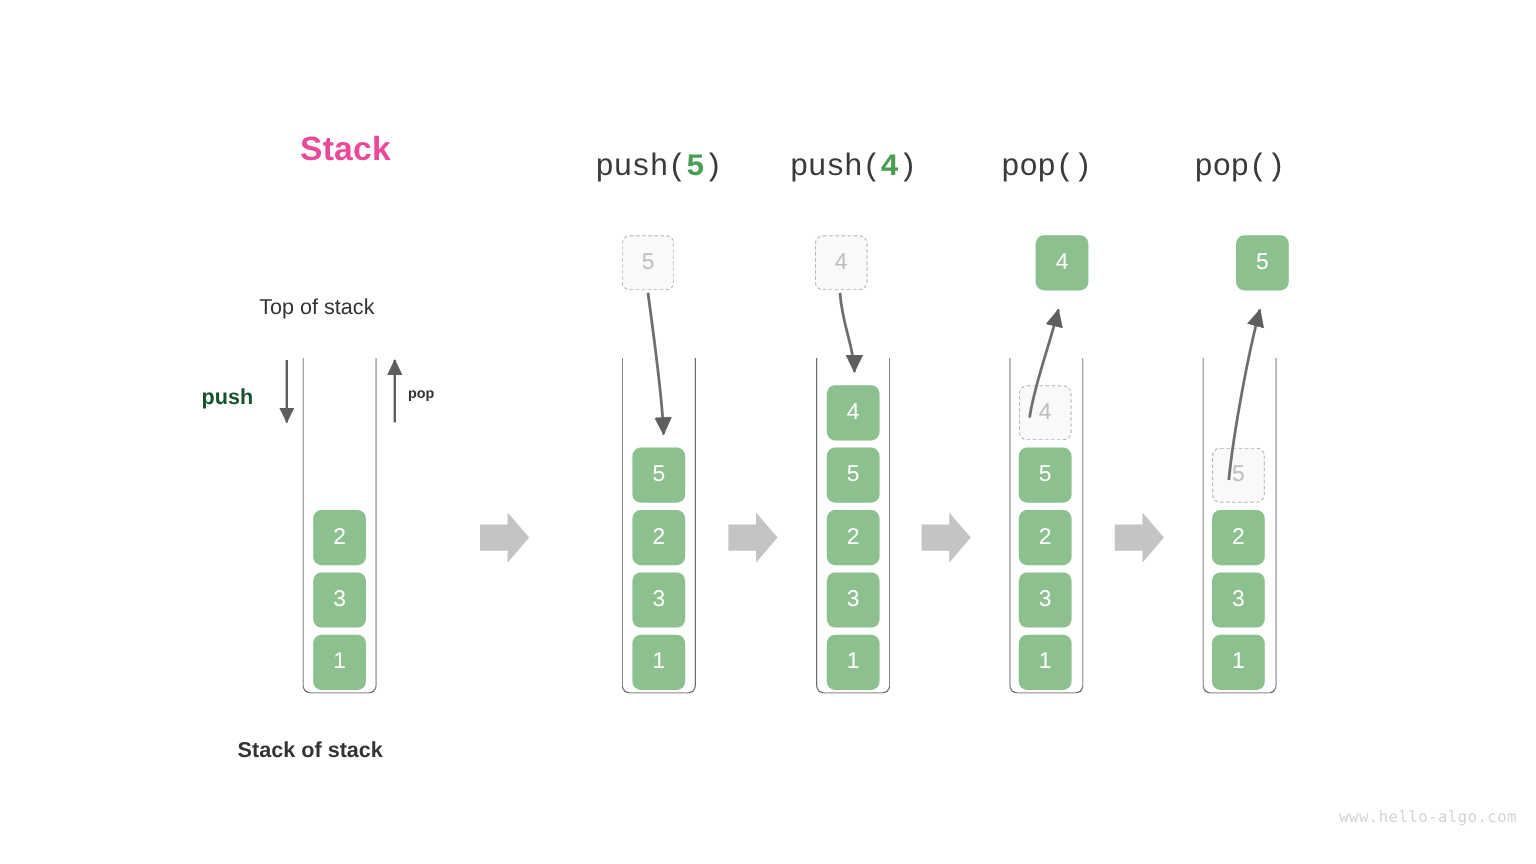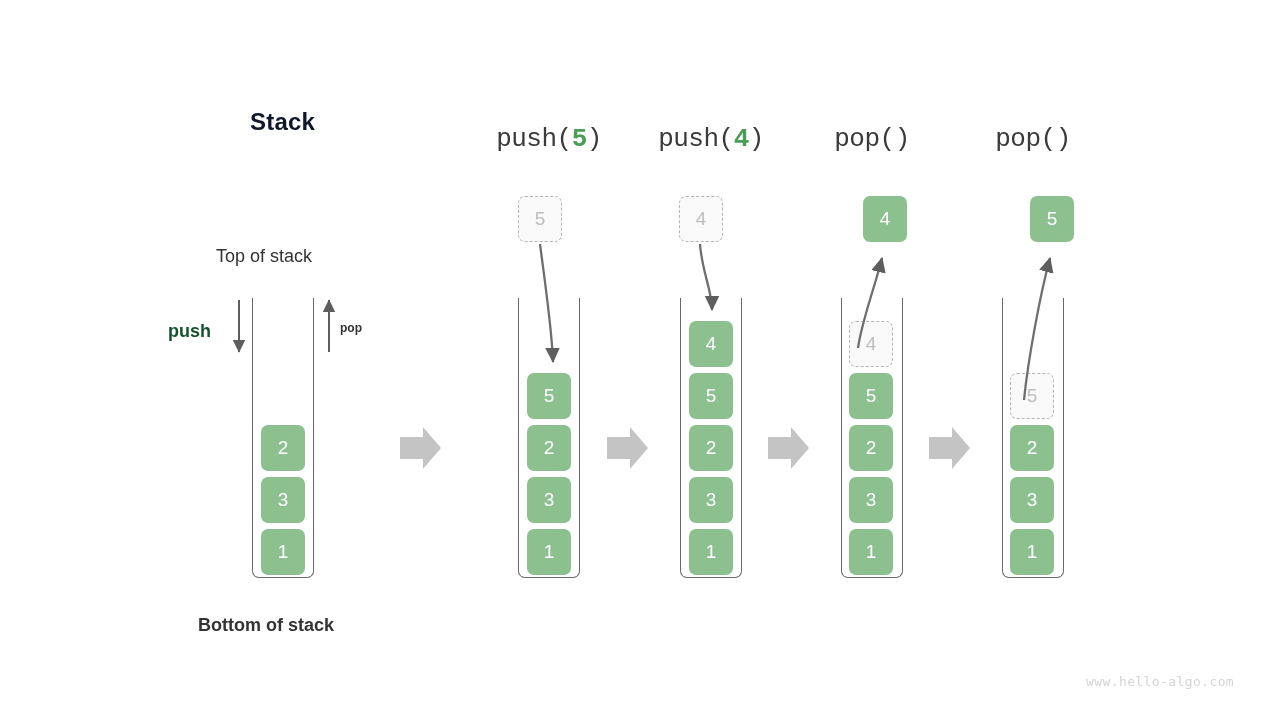--- a/index.html
+++ b/index.html
@@ -14,23 +14,23 @@
     overflow: hidden;
     font-family: "Liberation Sans", sans-serif;
     -webkit-font-smoothing: antialiased;
   }
 
   
   .stack-title {
     position: absolute;
     left: 250px;
     top: 108px;
-    font-size: 24px;
-    font-weight: bold;
-    color: #0f172a;
+    font-size: 28px;
+    font-weight: bold;
+    color: #ec4899;
     letter-spacing: 0.2px;
   }
   .top-label {
     position: absolute;
     left: 216px;
     top: 246px;
     font-size: 18px;
     font-weight: normal;
     color: #333333;
   }
@@ -53,21 +53,21 @@
   .pop-label {
     position: absolute;
     left: 340px;
     top: 321px;
     font-size: 12px;
     font-weight: bold;
     color: #333333;
   }
   .watermark {
     position: absolute;
-    left: 1086px;
+    left: 1116px;
     top: 674px;
     font-size: 13px;
     font-family: "DejaVu Sans Mono", "Liberation Mono", monospace;
     color: #d4d4d4;
     letter-spacing: 0.4px;
   }
 
   
   .panel-header {
     position: absolute;
@@ -125,21 +125,21 @@
     width: 1280px;
     height: 720px;
     pointer-events: none;
   }
 </style>
 </head>
 <body>
 
 <div class="stack-title">Stack</div>
 <div class="top-label">Top of stack</div>
-<div class="bottom-label">Bottom of stack</div>
+<div class="bottom-label">Stack of stack</div>
 <div class="push-label">push</div>
 <div class="pop-label">pop</div>
 
 <div class="stack-container" style="left:252px; top:298px;"></div>
 <div class="box solid" style="left:261px; top:425px;">2</div>
 <div class="box solid" style="left:261px; top:477px;">3</div>
 <div class="box solid" style="left:261px; top:529px;">1</div>
 
 <div class="panel-header" style="left:449px;">
   <span>push(</span><span class="arg">5</span><span>)</span>

